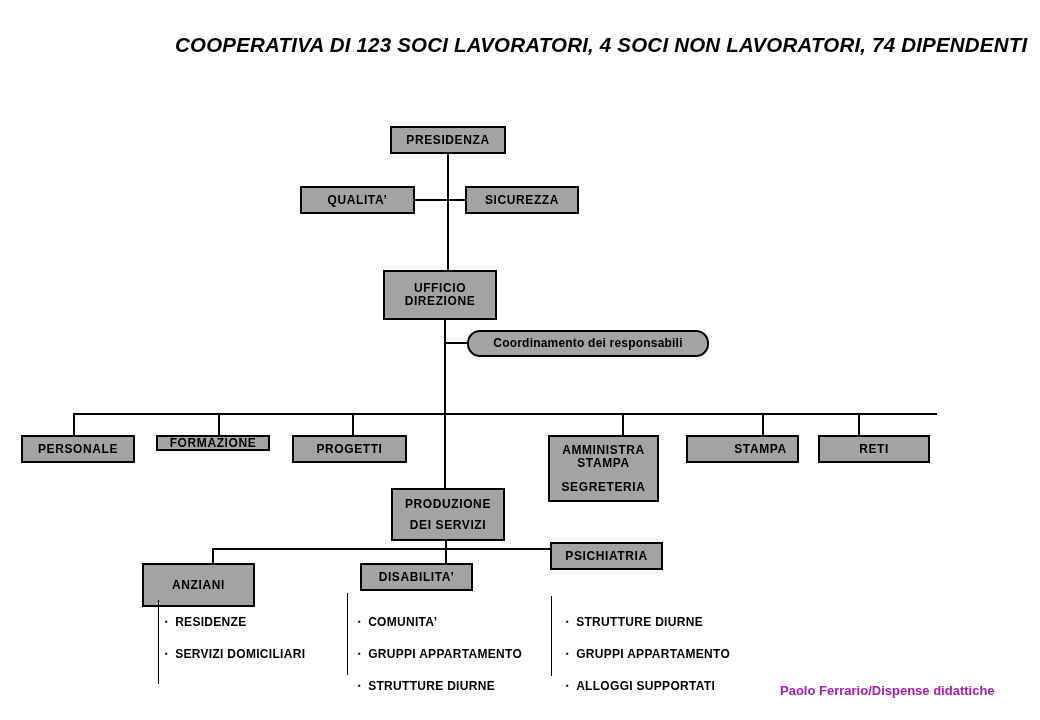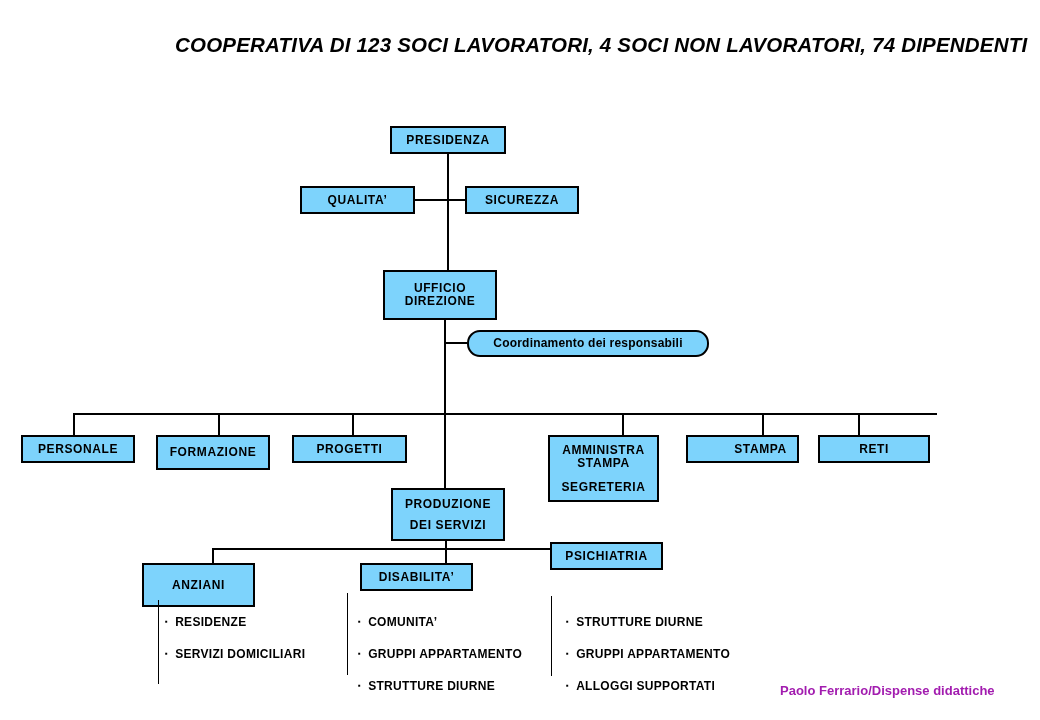--- a/index.html
+++ b/index.html
@@ -7,21 +7,21 @@
     position:relative;width:1040px;height:720px;background:#ffffff;
     font-family:"Liberation Sans","DejaVu Sans",sans-serif;color:#000;
     overflow:hidden;
   }
   .title{
     position:absolute;left:175px;top:30px;width:560px;
     font-size:20.5px;font-weight:bold;font-style:italic;line-height:29px;
     letter-spacing:0.2px;white-space:nowrap;
   }
   .node{
-    position:absolute;box-sizing:border-box;border:2px solid #000;background:#7dd3fc;
+    position:absolute;box-sizing:border-box;border:2px solid #000;background:#a3a3a3;
     display:flex;flex-direction:column;align-items:center;justify-content:center;
     text-align:center;font-weight:bold;font-size:12px;letter-spacing:0.6px;
     line-height:13px;white-space:nowrap;
   }
   .node .ln{display:block;}
   .line{position:absolute;background:#000;}
   .listrail{position:absolute;background:#000;width:1px;}
   .li{
     position:absolute;display:flex;align-items:center;gap:7px;
     font-weight:bold;font-size:12px;letter-spacing:0.3px;white-space:nowrap;
@@ -76,21 +76,21 @@
   </div>
 
   <div class="node" style="left:467px;top:330px;width:242px;height:27px;letter-spacing:0.2px;border-radius:13px;">
     <span>Coordinamento dei responsabili</span>
   </div>
 
   <div class="node" style="left:21px;top:435px;width:114px;height:28px;">
     <span>PERSONALE</span>
   </div>
 
-  <div class="node" style="left:156px;top:435px;width:114px;height:35px;">
+  <div class="node" style="left:156px;top:435px;width:114px;height:16px;">
     <span>FORMAZIONE</span>
   </div>
 
   <div class="node" style="left:292px;top:435px;width:115px;height:28px;">
     <span>PROGETTI</span>
   </div>
 
   <div class="node" style="left:548px;top:435px;width:111px;height:67px;">
     <span class="ln">AMMINISTRA</span>
     <span class="ln">STAMPA</span>

